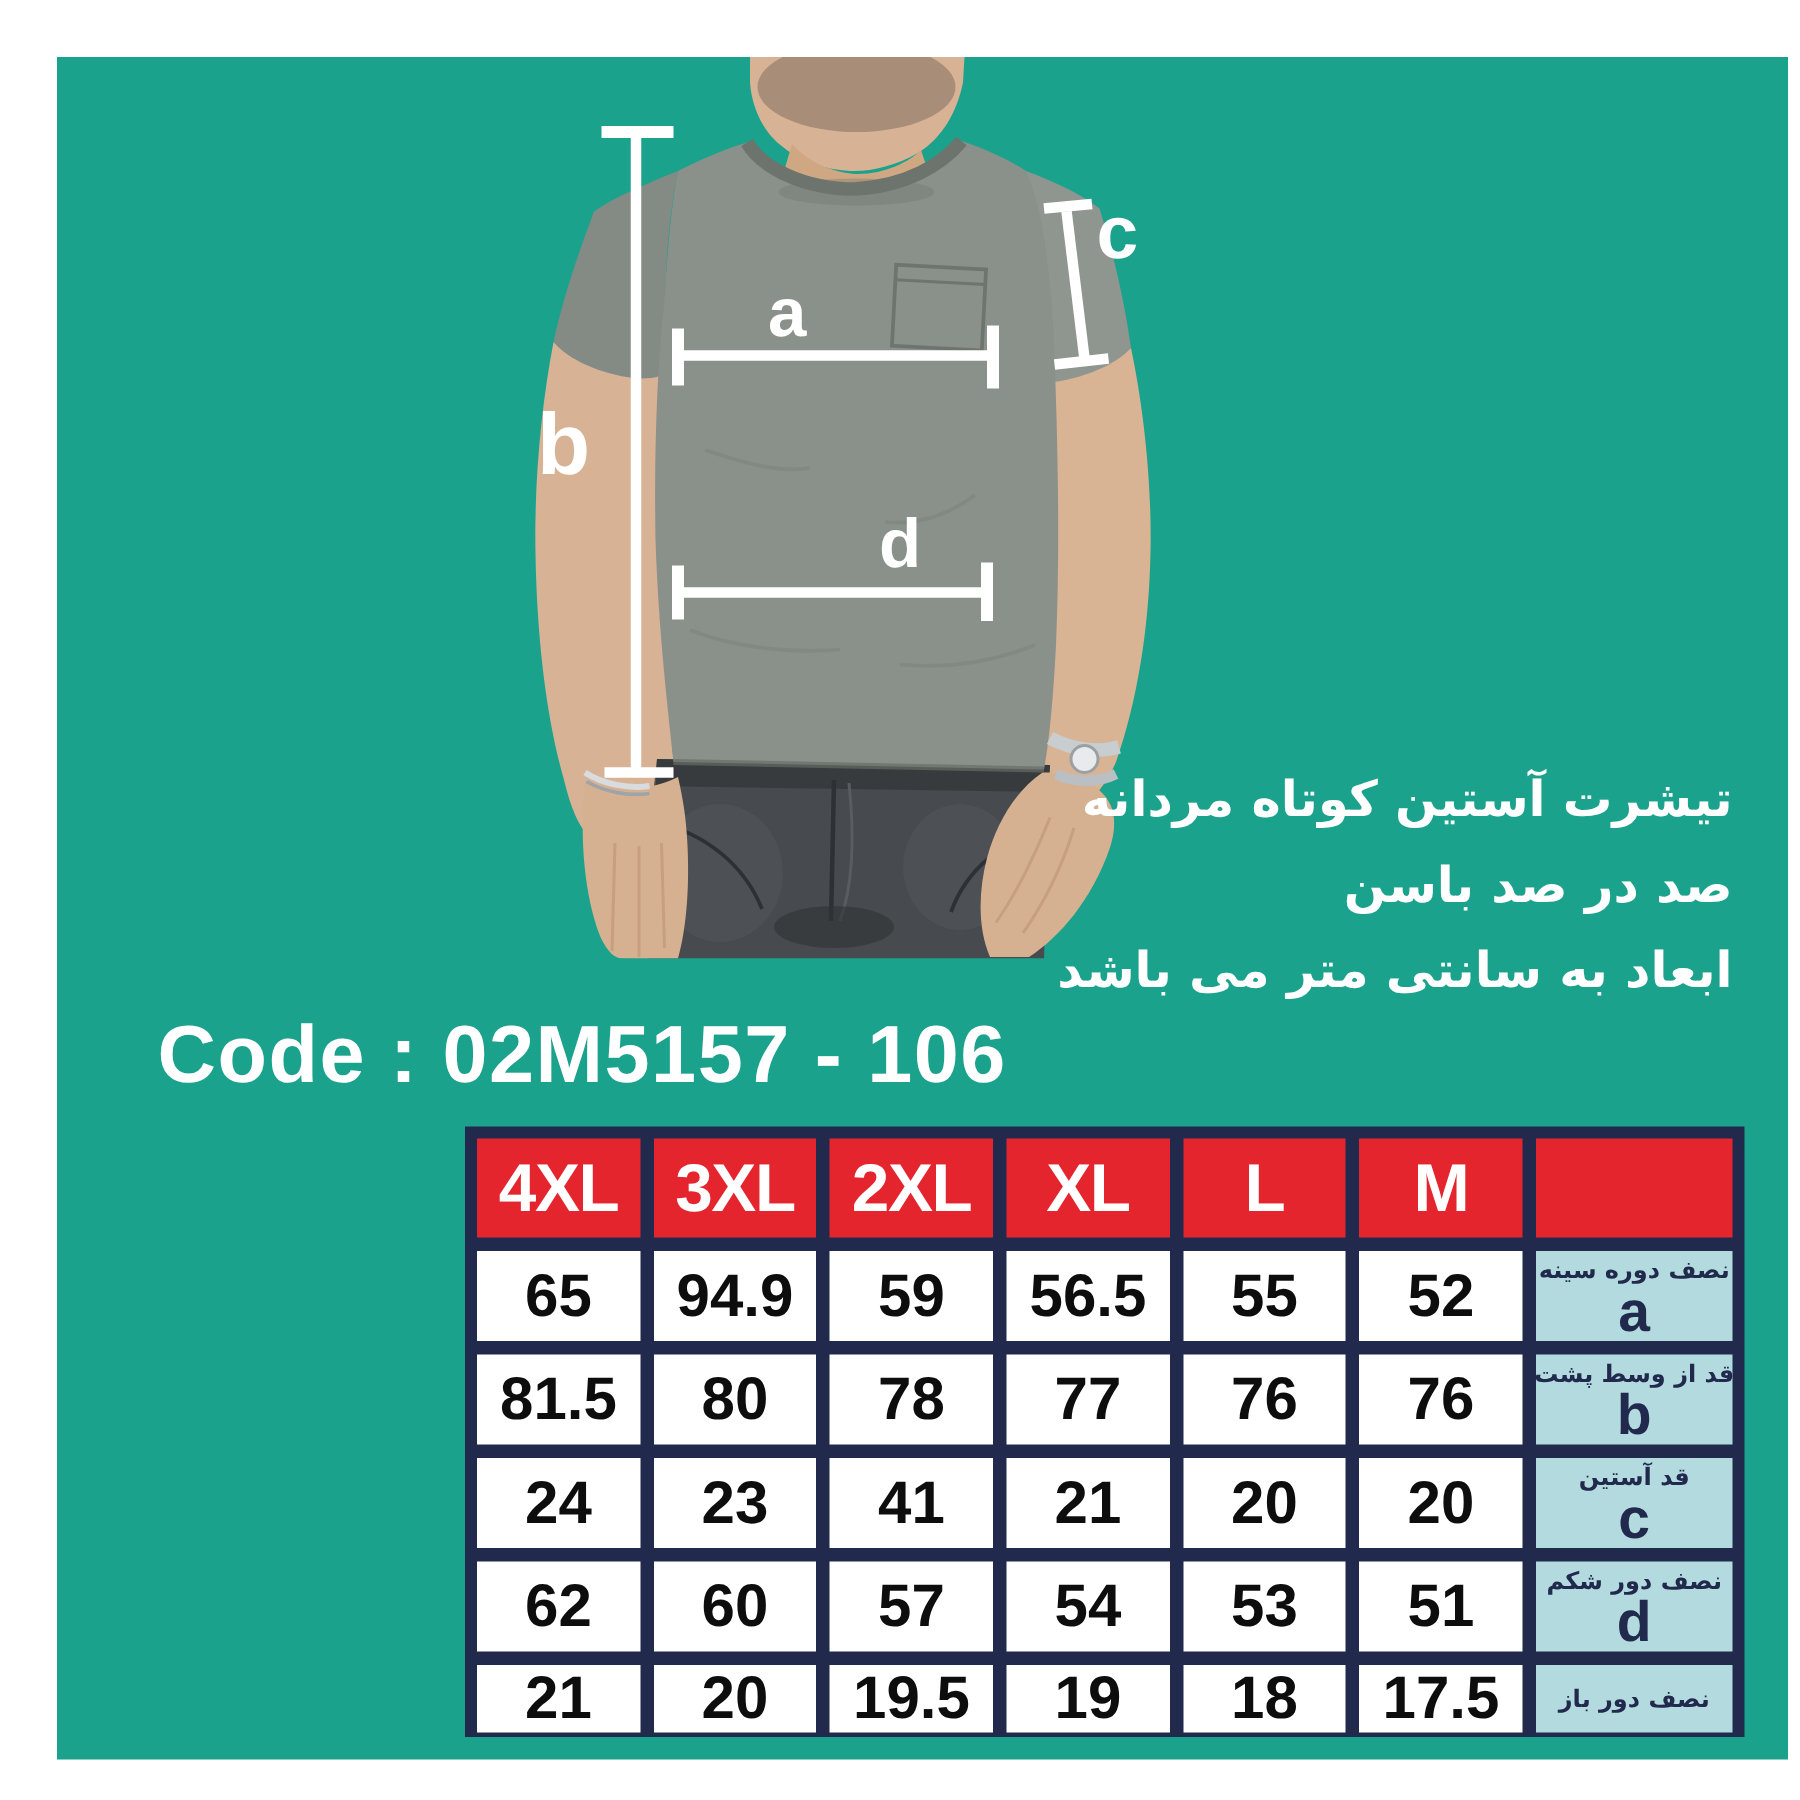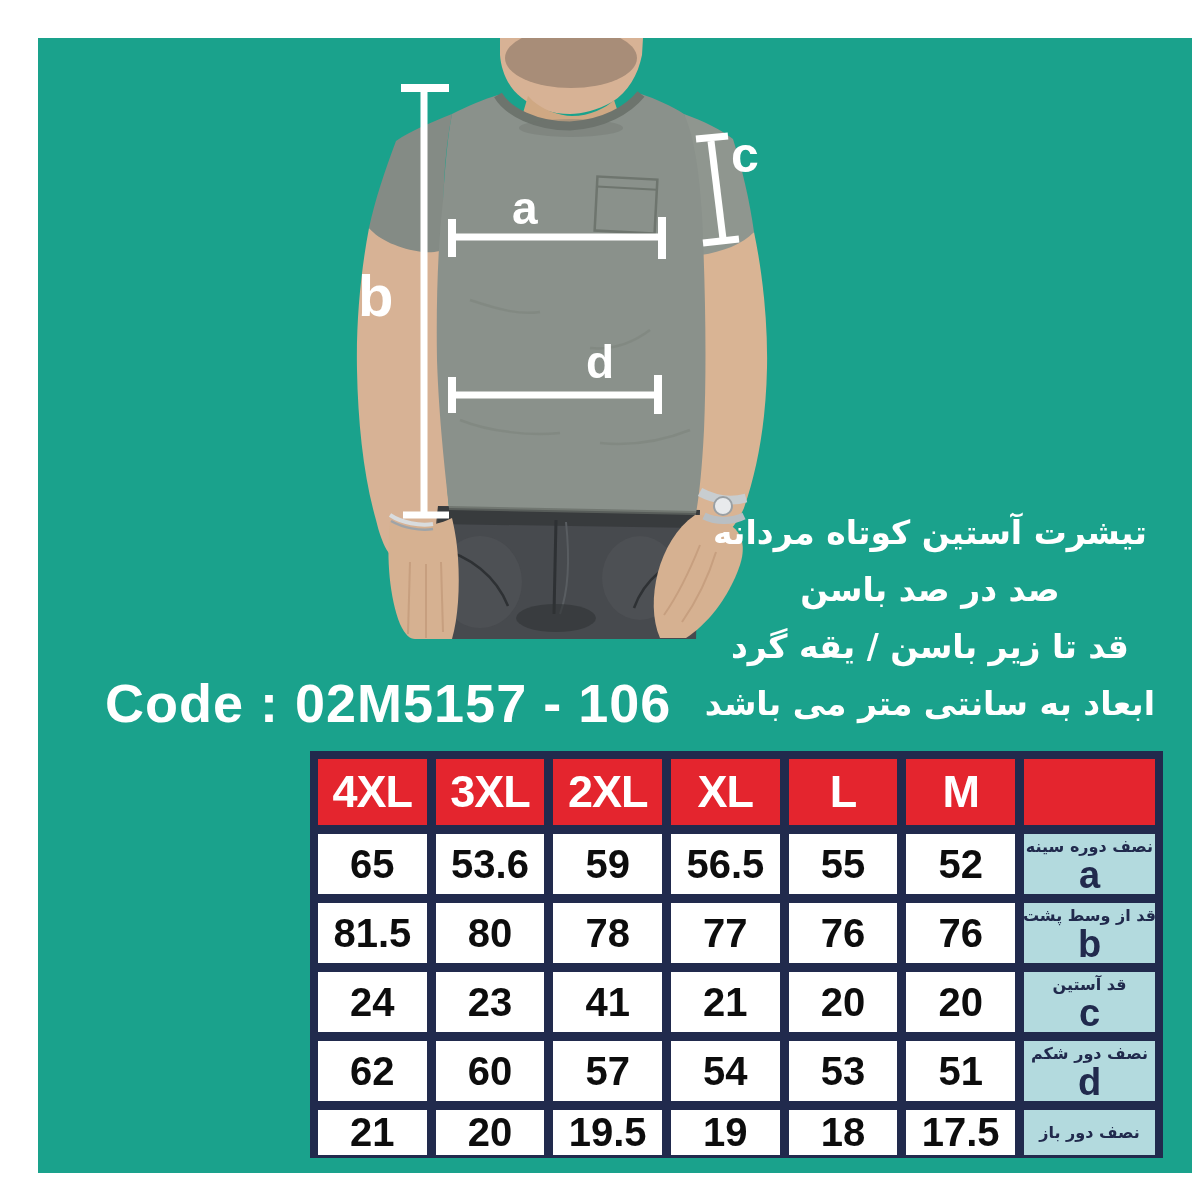--- a/index.html
+++ b/index.html
@@ -1,21 +1,21 @@
 <!DOCTYPE html>
 <html><head>
 <meta charset="utf-8">
 <style>
   html,body{margin:0;padding:0;background:#e9e9e9;}
   .canvas{position:relative;width:1200px;height:1200px;background:#ffffff;overflow:hidden;
           font-family:"Liberation Sans",sans-serif;}
   .panel{position:absolute;left:38px;top:38px;width:1154px;height:1135px;background:#1aa28c;}
   .figure{position:absolute;left:300px;top:38px;width:500px;height:601px;}
 
-  .desc{position:absolute;right:45px;top:504px;text-align:center;direction:rtl;color:#ffffff;
+  .desc{position:absolute;right:45px;top:504px;text-align:right;direction:rtl;color:#ffffff;
         font-family:"DejaVu Sans",sans-serif;font-weight:bold;font-size:33px;line-height:57px;}
   .code{position:absolute;left:105px;top:672px;color:#ffffff;font-weight:bold;font-size:54px;
         font-family:"Liberation Sans",sans-serif;letter-spacing:1px;}
 
   .size-grid{position:absolute;left:310px;top:751px;width:853px;height:407px;box-sizing:border-box;
              background:#212a4d;display:grid;grid-template-columns:repeat(6,1fr) 131px;
              grid-template-rows:66px repeat(5,1fr);gap:9px;padding:8px;}
   .cell{display:flex;align-items:center;justify-content:center;}
   .hcell{background:#e4252e;color:#ffffff;font-weight:bold;font-size:45px;letter-spacing:-1px;}
   .dcell{background:#ffffff;color:#0d0d0d;font-weight:bold;font-size:40px;}
@@ -122,36 +122,35 @@
       <text x="358" y="316" font-size="58">b</text>
       <text x="512" y="224" font-size="46">a</text>
       <text x="586" y="378" font-size="46">d</text>
       <text x="731" y="172" font-size="50">c</text>
     </g>
   </svg>
 
   <div class="desc">
     <div>تیشرت آستین کوتاه مردانه</div>
     <div>صد در صد باسن</div>
-    <div>قد تا زیر باسن / یقه گرد</div>
     <div>ابعاد به سانتی متر می باشد</div>
   </div>
 
   <div class="code">Code : 02M5157 - 106</div>
 
   <div class="size-grid" id="size-grid">
       <div class="cell hcell">4XL</div>
       <div class="cell hcell">3XL</div>
       <div class="cell hcell">2XL</div>
       <div class="cell hcell">XL</div>
       <div class="cell hcell">L</div>
       <div class="cell hcell">M</div>
       <div class="cell hcell"></div>
       <div class="cell dcell">65</div>
-      <div class="cell dcell">53.6</div>
+      <div class="cell dcell">94.9</div>
       <div class="cell dcell">59</div>
       <div class="cell dcell">56.5</div>
       <div class="cell dcell">55</div>
       <div class="cell dcell">52</div>
       <div class="cell lcell">
         <div class="lcell-fa">نصف دوره سینه</div>
         <div class="lcell-letter">a</div>
       </div>
       <div class="cell dcell">81.5</div>
       <div class="cell dcell">80</div>

